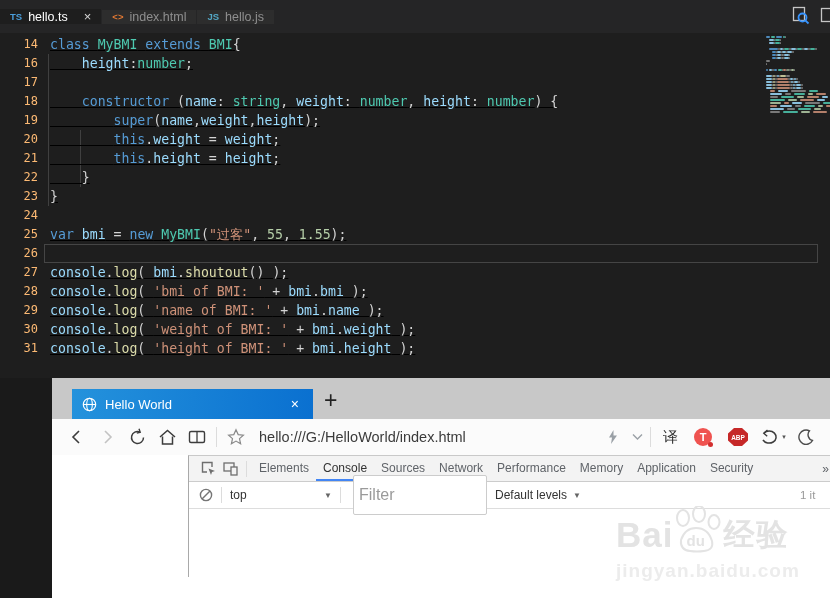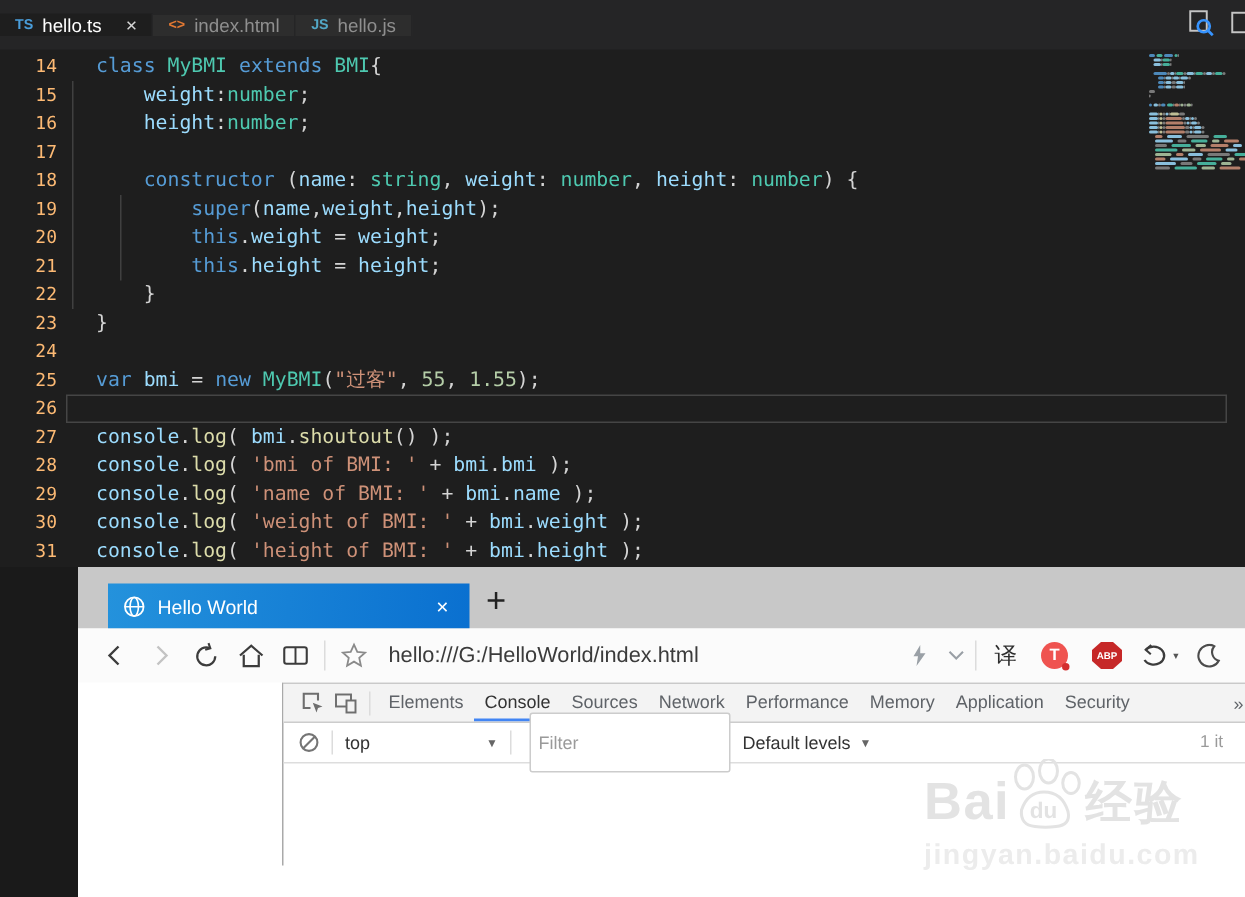--- a/index.html
+++ b/index.html
@@ -11,21 +11,21 @@
   .etab{display:flex;align-items:center;gap:6px;padding:0 10px;font-size:12.5px;color:#8f8f8f;
         background:#2d2d2d;box-sizing:border-box;border-right:1px solid #252526;cursor:pointer;}
   .etab.active{background:#1e1e1e;color:#fff;}
   .etab .ficon{font-family:"Liberation Sans",sans-serif;font-weight:bold;font-size:9.5px;}
   .ic-ts{color:#4a9edb;} .ic-html{color:#e37933;font-size:11px;} .ic-js{color:#53a8c6;}
   .etab .close{margin-left:10px;color:#d7d7d7;font-size:13px;}
   .editor-actions{position:absolute;top:6px;left:791px;display:flex;gap:10px;}
   .code{position:absolute;left:0;top:35px;right:0;font:13.2px/19px "DejaVu Sans Mono",monospace;}
   .line{height:19px;display:flex;position:relative;white-space:pre;}
   .line .ln{width:38px;text-align:right;color:#fdba74;font-size:12px;line-height:19px;flex:none;}
-  .line .lc{margin-left:26px;white-space:pre;}
+  .line .lc{margin-left:12px;white-space:pre;text-decoration:underline;}
   .line.current::after{content:"";position:absolute;left:44px;width:772px;top:0;height:17px;
         border:1px solid #454545;}
   .c-kw{color:#569cd6;} .c-type{color:#4ec9b0;} .c-var{color:#9cdcfe;} .c-fn{color:#dcdcaa;}
   .c-str{color:#ce9178;} .c-num{color:#b5cea8;} .c-pn{color:#d4d4d4;}
   .guide{position:absolute;width:1px;background:#404040;}
   .guide-a{left:48px;top:19px;height:152px;}
   .guide-b{left:80px;top:95px;height:57px;}
   .minimap{position:absolute;top:36px;right:2px;width:66px;}
   .mrow{height:2px;margin-bottom:1px;position:relative;}
   .mbar{position:absolute;top:0;height:2px;border-radius:1px;opacity:.85;}
@@ -59,21 +59,21 @@
         padding-left:8px;font-size:12px;color:#5f6368;box-sizing:border-box;overflow:hidden;}
   .dt-icon{display:flex;align-items:center;justify-content:center;width:22px;height:22px;flex:none;cursor:pointer;}
   .dt-tab{padding:0 7px;height:25px;line-height:25px;cursor:pointer;flex:none;}
   .dt-tab.active{color:#333;border-bottom:2px solid #4285f4;box-sizing:border-box;}
   .dt-more{margin-left:auto;color:#5f6368;font-size:12px;padding-right:1px;}
   .dt-toolbar{height:27px;border-bottom:1px solid #ddd;display:flex;align-items:center;
         padding:0 6px;font-size:12px;color:#333;box-sizing:border-box;}
   .ctx-select{width:102px;display:flex;justify-content:space-between;align-items:center;
         margin:0 4px;cursor:pointer;}
   .caret{font-size:8px;color:#666;}
-  .filter-input{width:122px;height:16px;border:1px solid #ccc;border-radius:2px;font-size:12px;
+  .filter-input{width:122px;height:16px;border:1px solid #ccc;border-radius:2px;font-size:16px;
         padding:11px 5px;margin:0 8px;color:#333;outline:none;font-family:"Liberation Sans",sans-serif;}
   .filter-input::placeholder{color:#9a9a9a;}
   .levels{display:flex;align-items:center;gap:6px;cursor:pointer;}
   .dt-right{margin-left:auto;color:#9a9a9a;font-size:11.5px;width:24px;overflow:hidden;
         white-space:nowrap;flex:none;}
   .dt-messages{position:relative;overflow:hidden;height:88px;}
   .msg-rail{position:absolute;left:16px;top:0;bottom:0;width:1px;background:#f0f0f0;}
   .msg{height:19px;line-height:19px;border-bottom:1px solid #f0f0f0;padding-left:34px;
         font:12px "DejaVu Sans Mono",monospace;color:#303942;white-space:nowrap;}
   
@@ -120,21 +120,20 @@
         <rect x="1.5" y="2.5" width="18" height="13" fill="none" stroke="#c5c5c5" stroke-width="1.3"></rect>
       </svg>
     </span>
   </div>
 
   <div class="code">
     <div class="guide guide-a"></div>
     <div class="guide guide-b"></div>
     <div id="code-lines">
         <div class="line"><span class="ln">14</span><span class="lc"><span class="c-kw">class</span><span class="c-pn"> </span><span class="c-type">MyBMI</span><span class="c-pn"> </span><span class="c-kw">extends</span><span class="c-pn"> </span><span class="c-type">BMI</span><span class="c-pn">{</span></span></div>
-        <div class="line"><span class="ln">15</span><span class="lc"><span class="c-pn">    </span><span class="c-var">weight</span><span class="c-pn">:</span><span class="c-type">number</span><span class="c-pn">;</span></span></div>
         <div class="line"><span class="ln">16</span><span class="lc"><span class="c-pn">    </span><span class="c-var">height</span><span class="c-pn">:</span><span class="c-type">number</span><span class="c-pn">;</span></span></div>
         <div class="line"><span class="ln">17</span><span class="lc"></span></div>
         <div class="line"><span class="ln">18</span><span class="lc"><span class="c-pn">    </span><span class="c-kw">constructor</span><span class="c-pn"> (</span><span class="c-var">name</span><span class="c-pn">: </span><span class="c-type">string</span><span class="c-pn">, </span><span class="c-var">weight</span><span class="c-pn">: </span><span class="c-type">number</span><span class="c-pn">, </span><span class="c-var">height</span><span class="c-pn">: </span><span class="c-type">number</span><span class="c-pn">) {</span></span></div>
         <div class="line"><span class="ln">19</span><span class="lc"><span class="c-pn">        </span><span class="c-kw">super</span><span class="c-pn">(</span><span class="c-var">name</span><span class="c-pn">,</span><span class="c-var">weight</span><span class="c-pn">,</span><span class="c-var">height</span><span class="c-pn">);</span></span></div>
         <div class="line"><span class="ln">20</span><span class="lc"><span class="c-pn">        </span><span class="c-kw">this</span><span class="c-pn">.</span><span class="c-var">weight</span><span class="c-pn"> = </span><span class="c-var">weight</span><span class="c-pn">;</span></span></div>
         <div class="line"><span class="ln">21</span><span class="lc"><span class="c-pn">        </span><span class="c-kw">this</span><span class="c-pn">.</span><span class="c-var">height</span><span class="c-pn"> = </span><span class="c-var">height</span><span class="c-pn">;</span></span></div>
         <div class="line"><span class="ln">22</span><span class="lc"><span class="c-pn">    }</span></span></div>
         <div class="line"><span class="ln">23</span><span class="lc"><span class="c-pn">}</span></span></div>
         <div class="line"><span class="ln">24</span><span class="lc"></span></div>
         <div class="line"><span class="ln">25</span><span class="lc"><span class="c-kw">var</span><span class="c-pn"> </span><span class="c-var">bmi</span><span class="c-pn"> = </span><span class="c-kw">new</span><span class="c-pn"> </span><span class="c-type">MyBMI</span><span class="c-pn">(</span><span class="c-str">"过客"</span><span class="c-pn">, </span><span class="c-num">55</span><span class="c-pn">, </span><span class="c-num">1.55</span><span class="c-pn">);</span></span></div>

